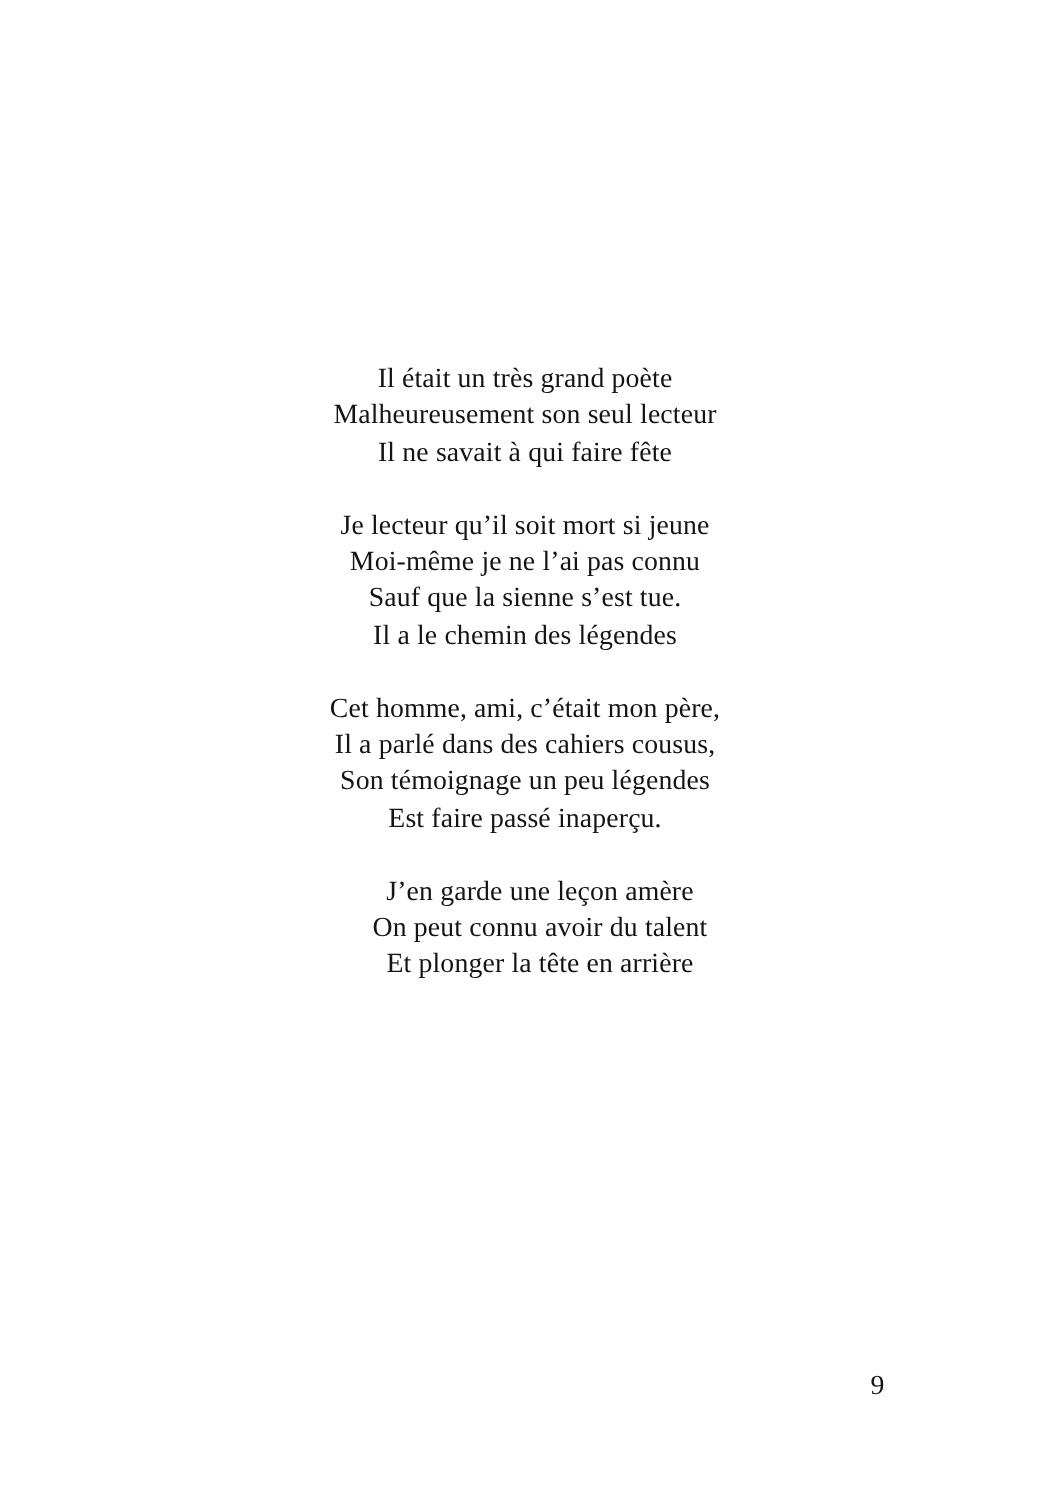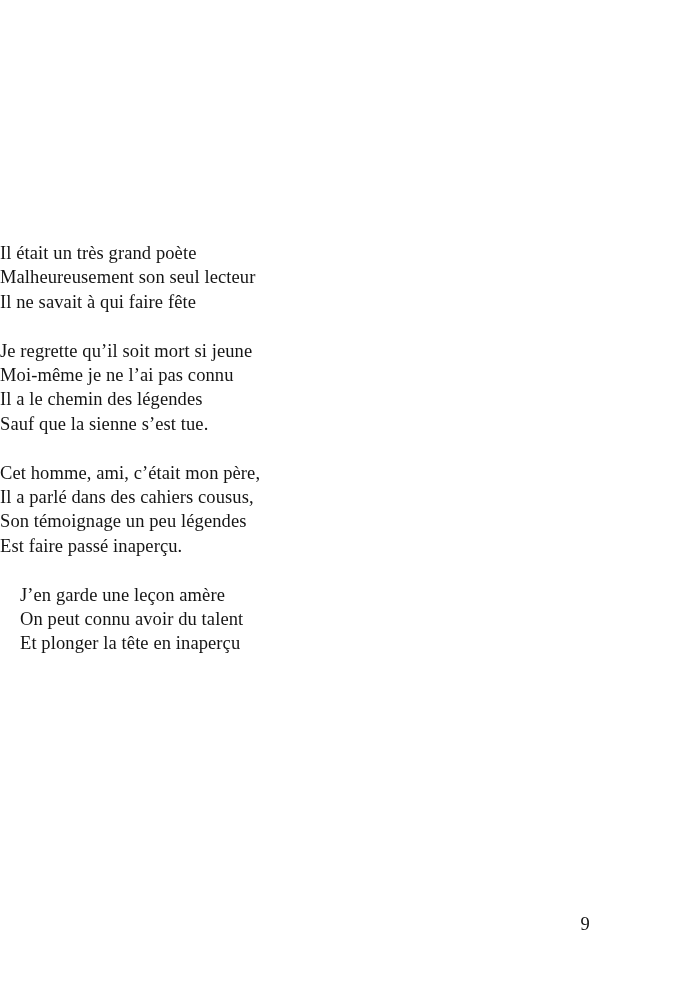--- a/index.html
+++ b/index.html
@@ -14,21 +14,21 @@
     background: #ffffff;
     overflow: hidden;
     font-family: "Liberation Serif", serif;
     color: #141414;
   }
   .poem {
     position: absolute;
     top: 241px;
     left: 0;
     right: 0;
-    text-align: left;
+    text-align: center;
     font-size: 18.5px;
     line-height: 24.4px;
     letter-spacing: 0.1px;
   }
   .stanza {
     margin: 0 0 24.4px 0;
   }
   .stanza:last-child {
     margin-bottom: 0;
     padding-left: 20px;
@@ -53,36 +53,36 @@
 
   <div class="poem">
 
     <div class="stanza">
       <div class="poem-line">Il était un très grand poète</div>
       <div class="poem-line">Malheureusement son seul lecteur</div>
       <div class="poem-line">Il ne savait à qui faire fête</div>
     </div>
 
     <div class="stanza">
-      <div class="poem-line">Je regrette qu’il soit mort si jeune</div>
+      <div class="poem-line">Je lecteur qu’il soit mort si jeune</div>
       <div class="poem-line">Moi-même je ne l’ai pas connu</div>
+      <div class="poem-line">Sauf que la sienne s’est tue.</div>
       <div class="poem-line">Il a le chemin des légendes</div>
-      <div class="poem-line">Sauf que la sienne s’est tue.</div>
     </div>
 
     <div class="stanza">
       <div class="poem-line">Cet homme, ami, c’était mon père,</div>
       <div class="poem-line">Il a parlé dans des cahiers cousus,</div>
       <div class="poem-line">Son témoignage un peu légendes</div>
       <div class="poem-line">Est faire passé inaperçu.</div>
     </div>
 
     <div class="stanza">
       <div class="poem-line">J’en garde une leçon amère</div>
       <div class="poem-line">On peut connu avoir du talent</div>
-      <div class="poem-line">Et plonger la tête en inaperçu</div>
+      <div class="poem-line">Et plonger la tête en arrière</div>
     </div>
 
   </div>
 
   <div class="page-number">9</div>
 
 </div>
 
 </body></html>

